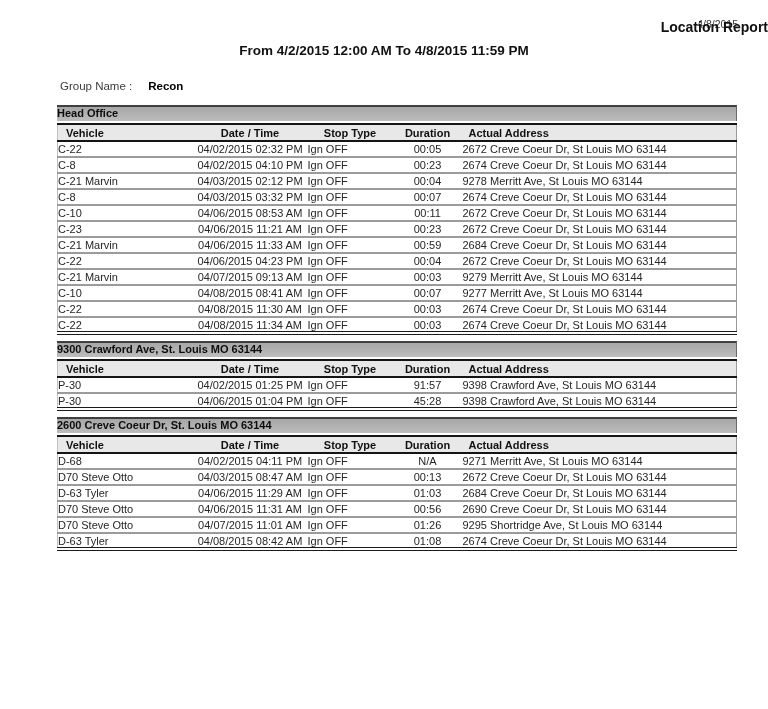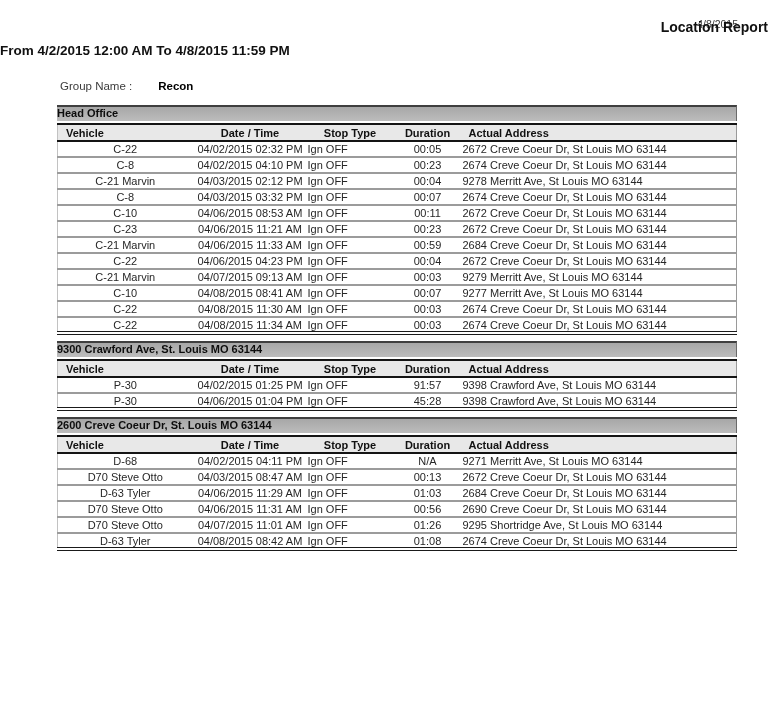--- a/index.html
+++ b/index.html
@@ -13,27 +13,27 @@
   .print-date {
     position:absolute; top:18px; right:30px;
     font-size:10.5px; color:#3a3a3a;
   }
   .report-title {
     position:absolute; top:19px; left:0; width:100%;
     text-align:right; font-size:14px; font-weight:bold; color:#111;
   }
   .report-subtitle {
     position:absolute; top:43px; left:0; width:100%;
-    text-align:left; font-size:13.5px; font-weight:bold; color:#111;
+    text-align:center; font-size:13.5px; font-weight:bold; color:#111;
   }
   .group-row {
     position:absolute; top:80px; left:60px;
     font-size:11.5px; color:#3c3c3c;
   }
-  .group-label { margin-right:26px; }
+  .group-label { margin-right:16px; }
   .group-value { font-weight:bold; color:#000; }
 
   .content { position:absolute; top:105px; left:57px; width:680px; }
 
   .location-section { margin-bottom:6px; }
 
   .section-bar {
     height:16px;
     border-top:2px solid #3f3f3f;
     border-right:1px solid #6a6a6a;
@@ -71,21 +71,21 @@
   .stops-table th.col-address { text-align:left; padding-left:6px; }
 
   .stops-table tbody td {
     height:16px;
     border-bottom:2px solid #9b9b9b;
     padding:0; color:#262626;
     white-space:nowrap; overflow:hidden;
   }
   .stops-table tbody tr:last-child td { border-bottom:4px double #1a1a1a; }
 
-  td.cell-vehicle { text-align:center; padding-left:2px; }
+  td.cell-vehicle { text-align:left; padding-left:2px; }
   td.cell-datetime { text-align:center; }
   td.cell-stoptype { text-align:left; }
   td.cell-duration { text-align:center; }
   td.cell-address { text-align:left; padding-left:6px; }
 </style>
 </head>
 <body>
 
 <div class="print-date">4/8/2015</div>
 <div class="report-title">Location Report</div>

